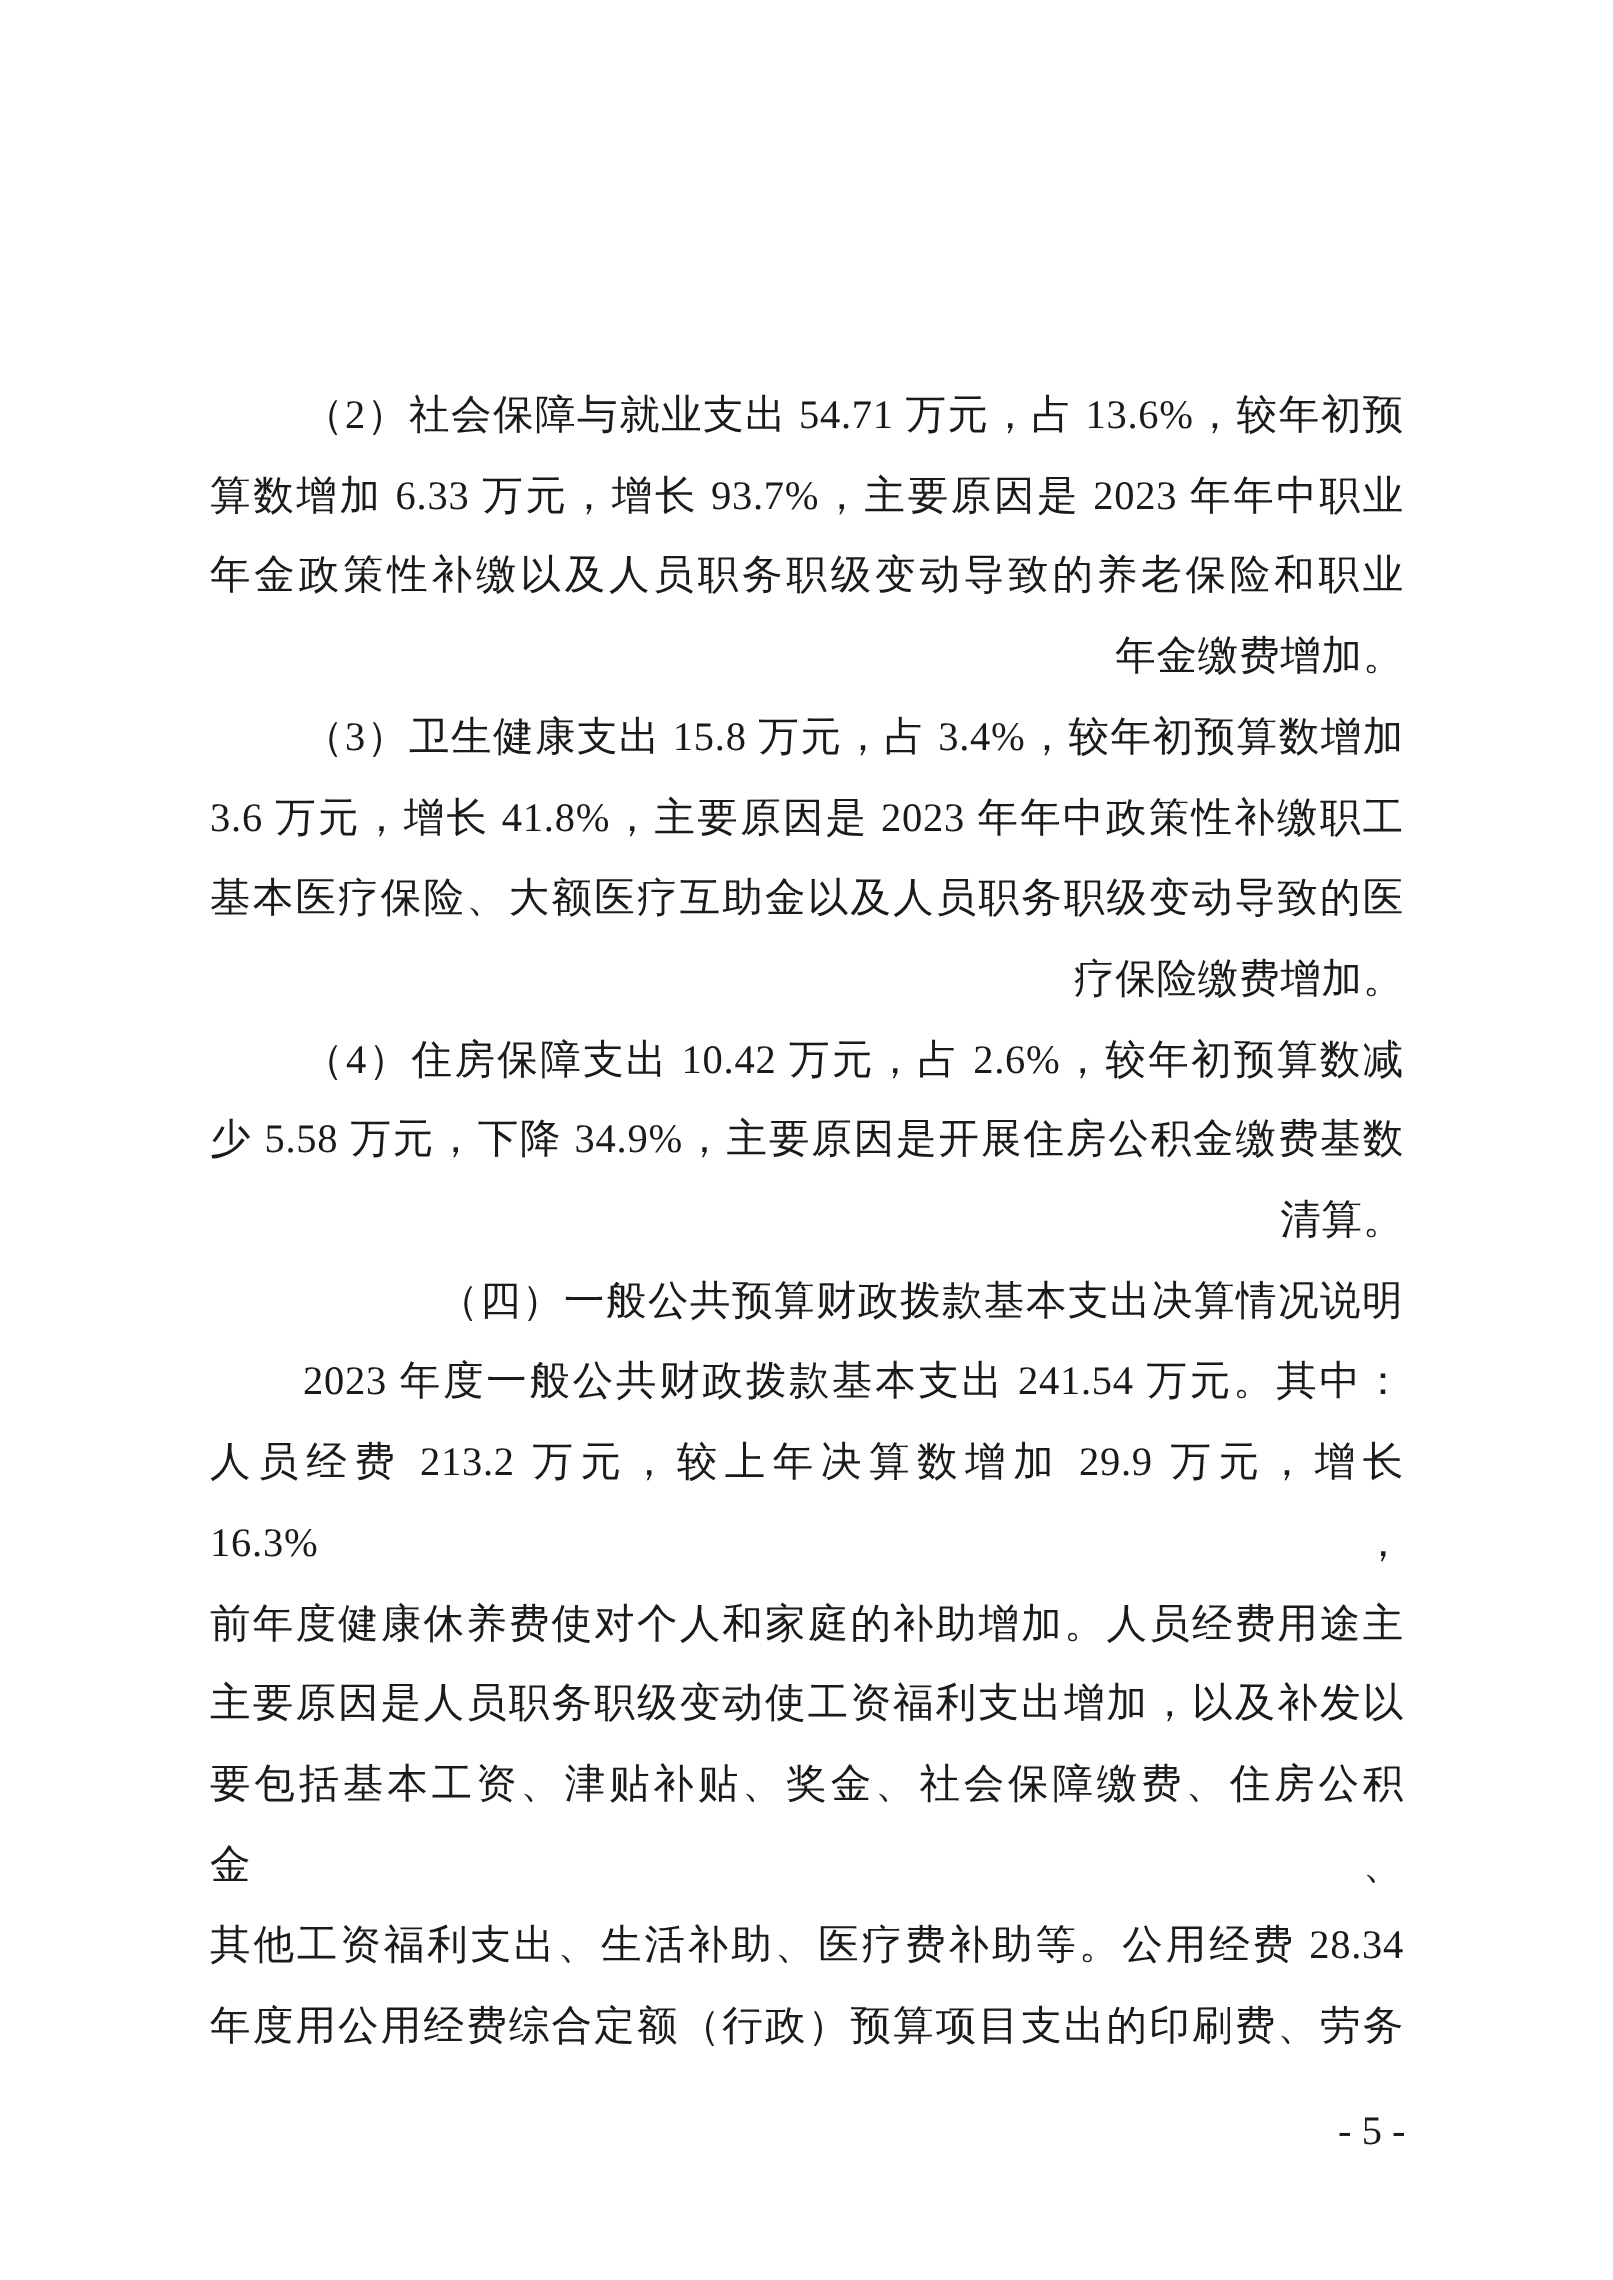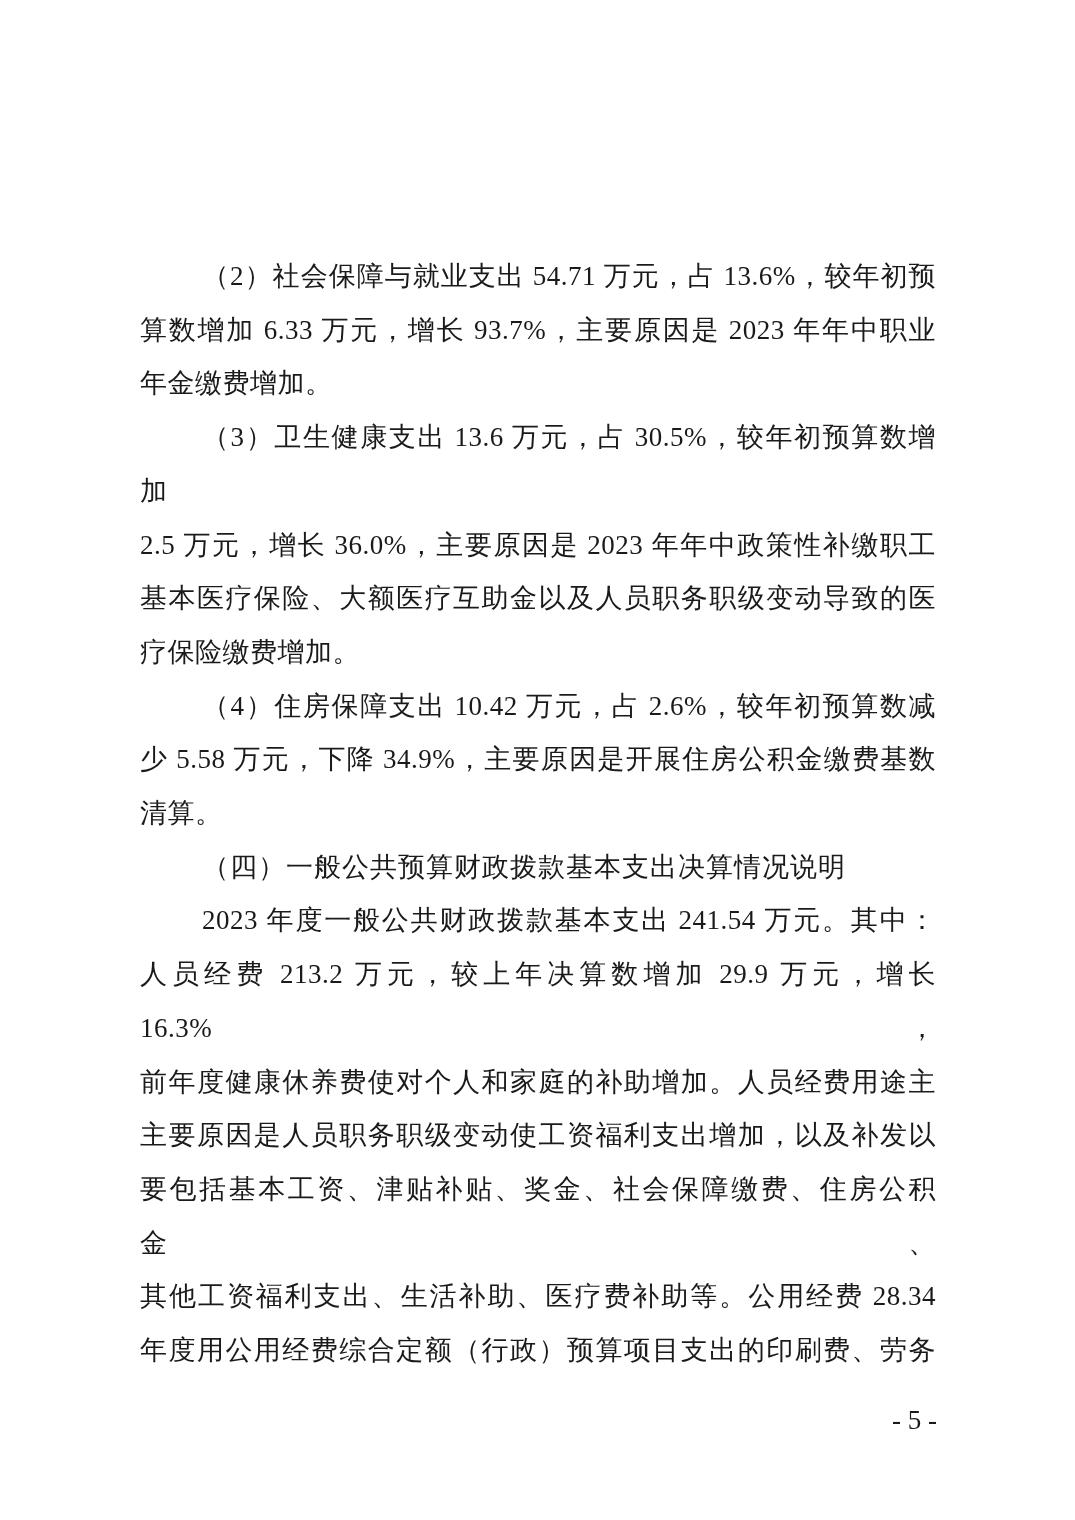--- a/index.html
+++ b/index.html
@@ -21,20 +21,21 @@
     left: 140px;
     top: 250px;
     width: 796px;
   }
   .paragraph { margin: 0; }
   .line {
     font-size: 27px;
     line-height: 53.7px;
     min-height: 53.7px;
     letter-spacing: 0.5px;
+    text-align: right;
   }
   .line.fill {
     text-align: justify;
     text-align-last: justify;
   }
   .line.indent {
     text-indent: 62px;
   }
   .paragraph.heading .line {
     font-weight: normal;
@@ -50,25 +51,26 @@
   }
 </style>
 </head>
 <body>
 
 <div class="page">
   <main class="content">
       <div class="paragraph body">
         <div class="line indent fill">（2）社会保障与就业支出 54.71 万元，占 13.6%，较年初预</div>
         <div class="line fill">算数增加 6.33 万元，增长 93.7%，主要原因是 2023 年年中职业</div>
+        <div class="line fill">年金政策性补缴以及人员职务职级变动导致的养老保险和职业</div>
         <div class="line">年金缴费增加。</div>
       </div>
       <div class="paragraph body">
-        <div class="line indent fill">（3）卫生健康支出 13.6 万元，占 30.5%，较年初预算数增加</div>
-        <div class="line fill">2.5 万元，增长 36.0%，主要原因是 2023 年年中政策性补缴职工</div>
+        <div class="line indent fill">（3）卫生健康支出 15.8 万元，占 3.4%，较年初预算数增加</div>
+        <div class="line fill">3.6 万元，增长 41.8%，主要原因是 2023 年年中政策性补缴职工</div>
         <div class="line fill">基本医疗保险、大额医疗互助金以及人员职务职级变动导致的医</div>
         <div class="line">疗保险缴费增加。</div>
       </div>
       <div class="paragraph body">
         <div class="line indent fill">（4）住房保障支出 10.42 万元，占 2.6%，较年初预算数减</div>
         <div class="line fill">少 5.58 万元，下降 34.9%，主要原因是开展住房公积金缴费基数</div>
         <div class="line">清算。</div>
       </div>
       <div class="paragraph heading">
         <div class="line indent">（四）一般公共预算财政拨款基本支出决算情况说明</div>

